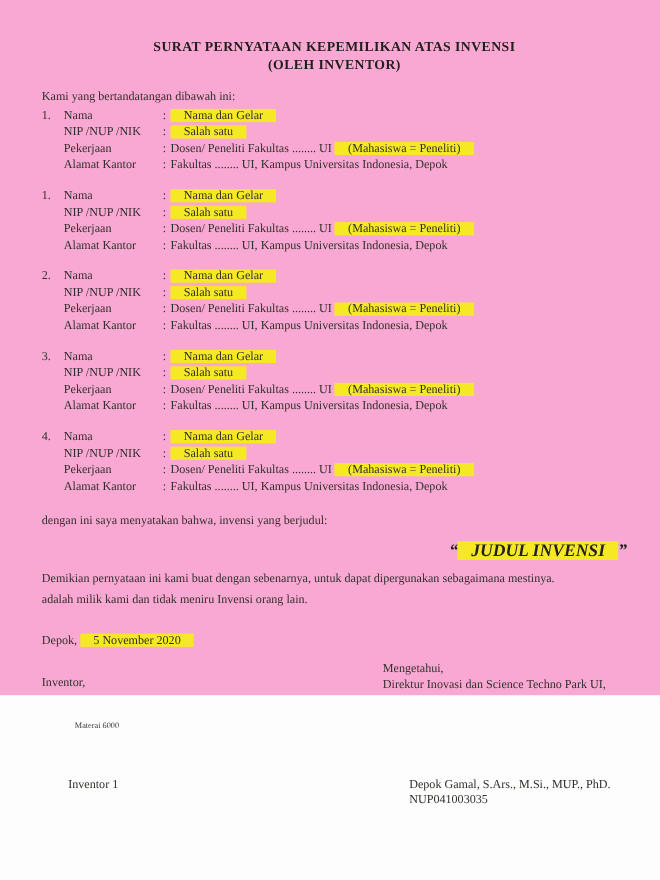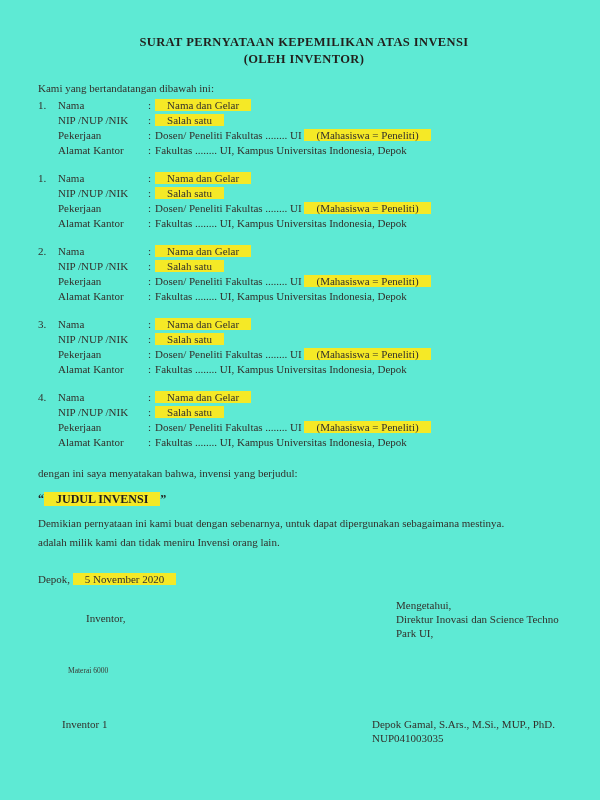--- a/index.html
+++ b/index.html
@@ -4,24 +4,24 @@
 <style>
   html,body{margin:0;padding:0;}
   body{
     width:600px;height:800px;overflow:hidden;
     background:#fdfdfd;
     font-family:"Liberation Serif","DejaVu Serif",serif;
     color:#33302b;
     font-size:11px;
   }
   .page{
-    width:600px;height:800px;
+    width:600px;height:632px;
     box-sizing:border-box;
     padding:34px 30px 0 38px;
-    background:#5eead4;
+    background:#f9a8d4;
   }
   .title{
     text-align:center;
     font-weight:bold;
     font-size:12.5px;
     line-height:17px;
     letter-spacing:.4px;
     color:#221f1c;
     margin:0 0 13px 0;
   }
@@ -32,30 +32,31 @@
   .lbl{width:90px;flex:none;}
   .val{flex:1;}
   .colon{margin-right:4px;}
   mark.hl{
     background:var(--hl,#f5e926);
     color:inherit;
     padding:0 12px;
   }
   .stmt{line-height:15px;margin-top:16px;}
   .judul-line{
-    text-align:left;
+    text-align:right;
     font-weight:bold;
-    font-size:12px;
+    font-size:16px;
     margin:10px 0 9px 0;
     color:#221f1c;
+    font-style:italic;
   }
   .stmt2{line-height:15px;margin:0 0 4px 0;}
   .date-line{margin-top:22px;line-height:15px;}
   .sig-row{display:flex;margin-top:6px;}
-  .sig-left{width:310px;flex:none;padding-top:13px;line-height:15px;margin-left:48px;}
+  .sig-left{width:310px;flex:none;padding-top:13px;line-height:15px;}
   .sig-right{flex:1;line-height:14px;}
   .materai{
     margin-top:26px;
     margin-left:30px;
     font-size:7.5px;
     color:#3a3733;
   }
   .bottom-row{display:flex;margin-top:42px;}
   .bottom-left{width:310px;flex:none;padding-left:24px;line-height:14px;}
   .bottom-right{flex:1;line-height:14px;}

